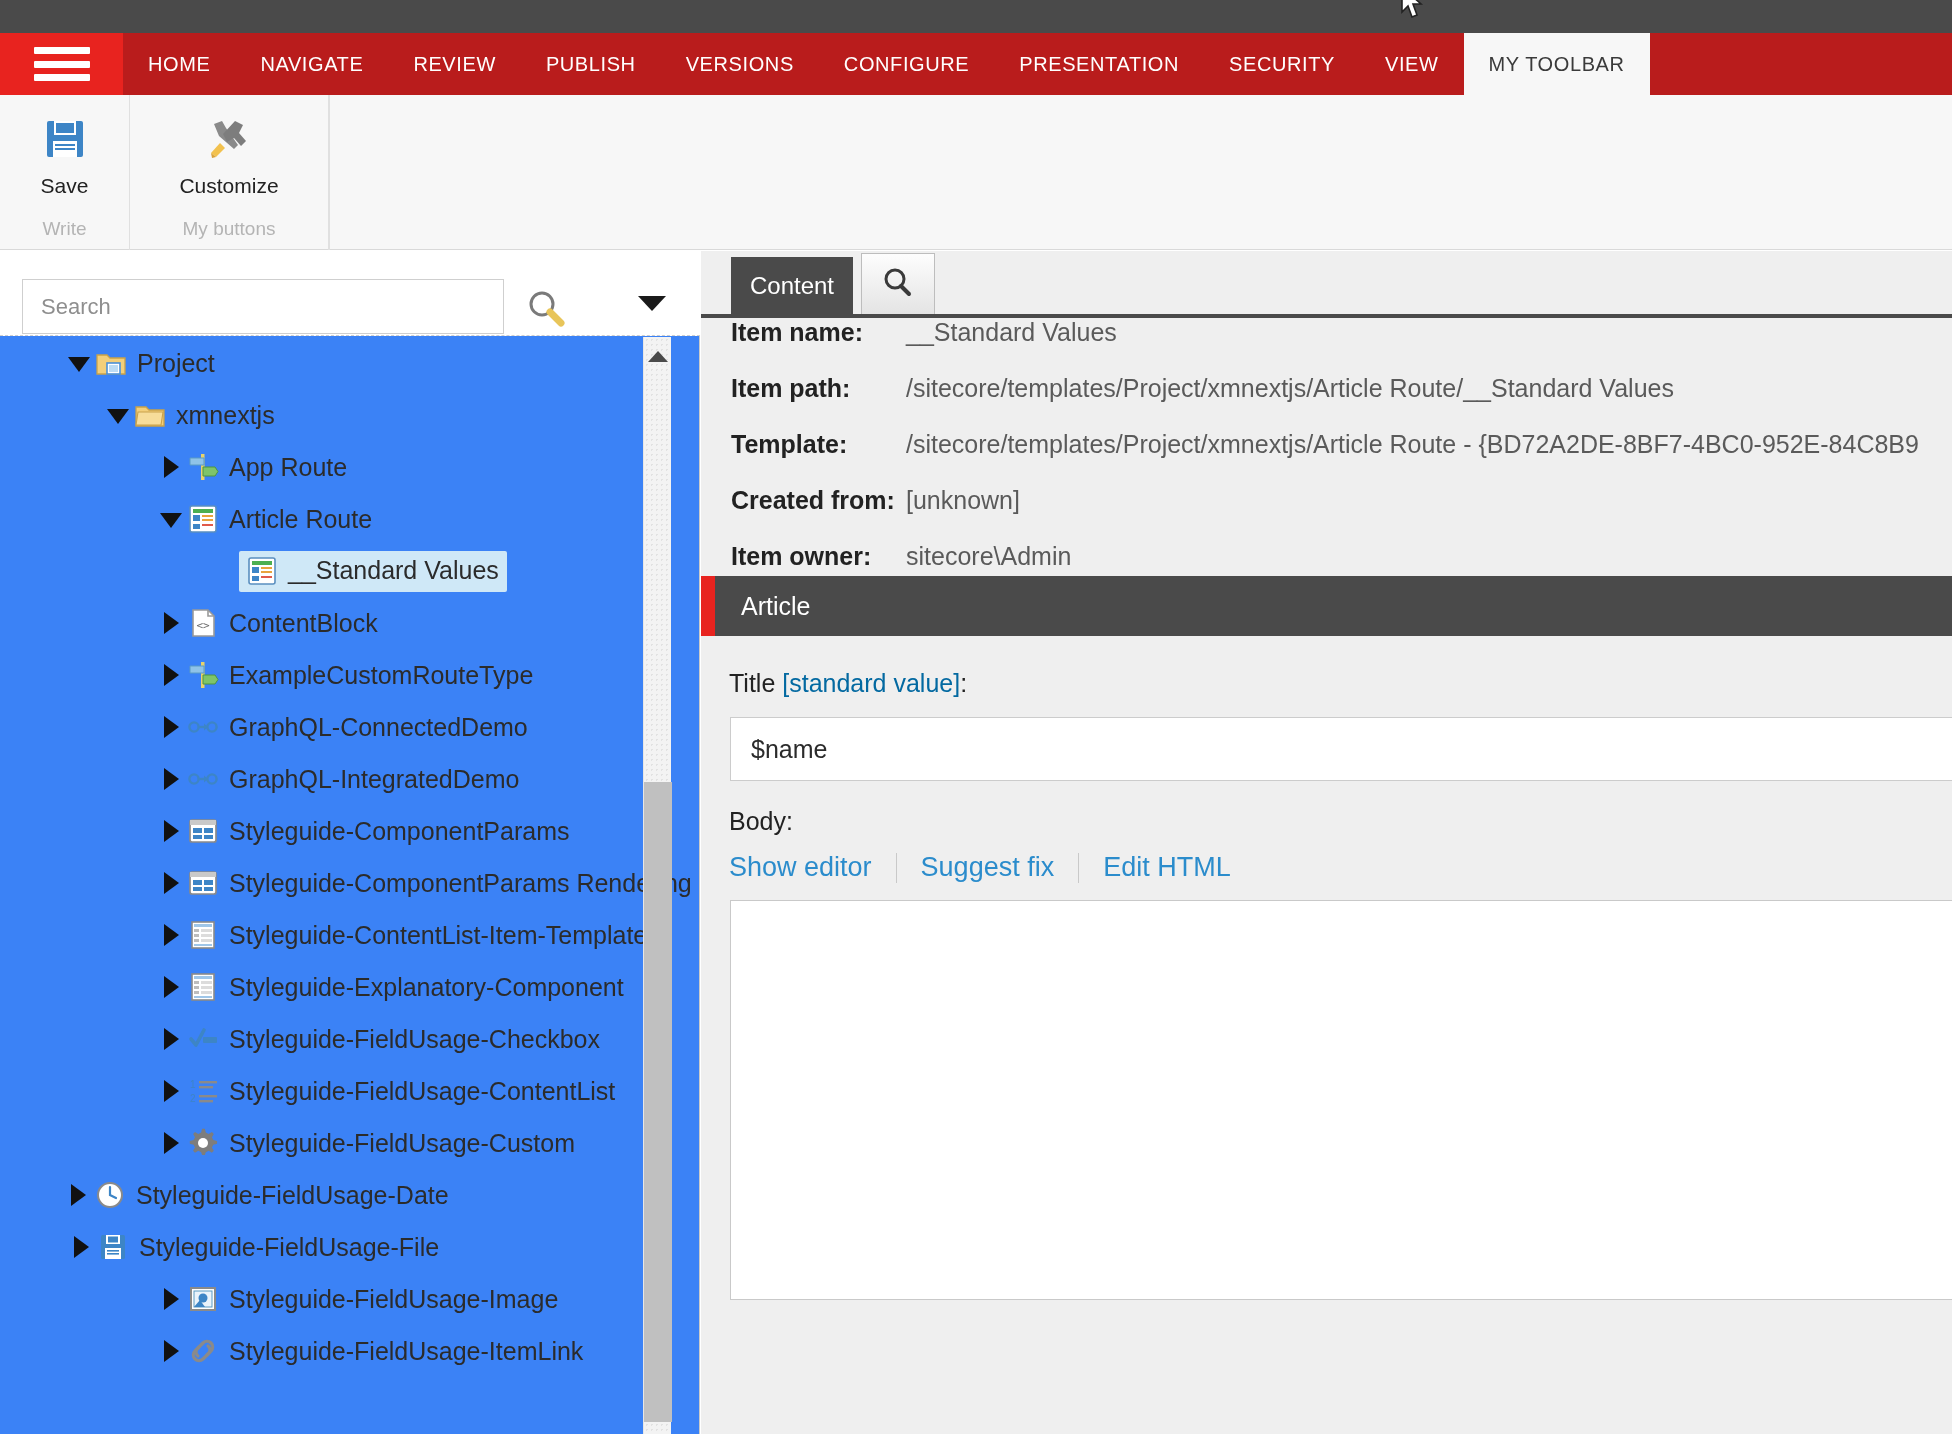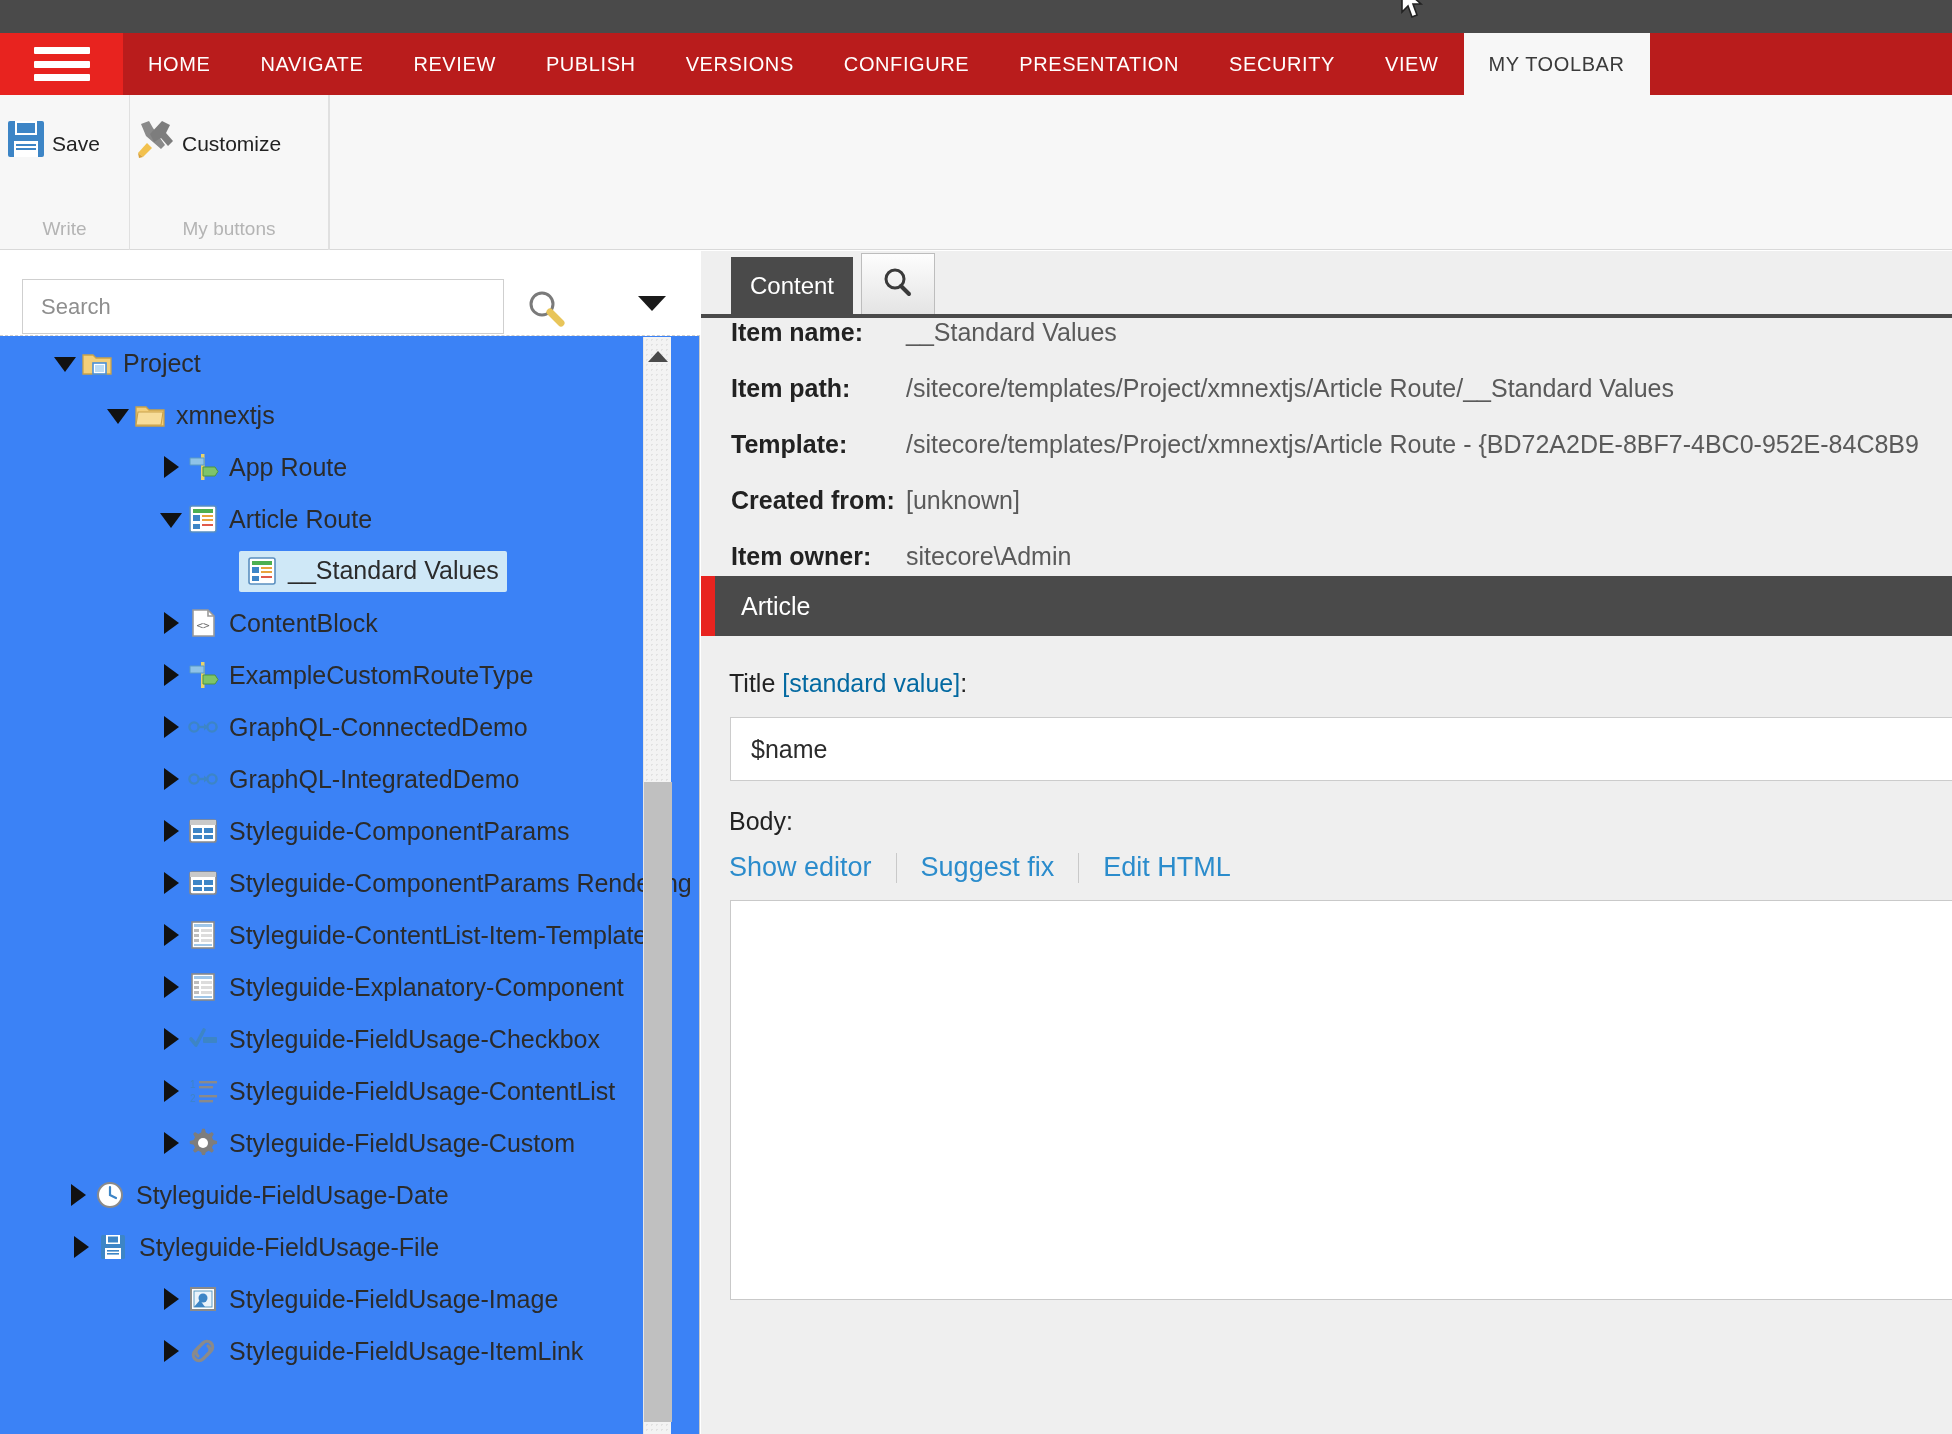--- a/index.html
+++ b/index.html
@@ -54,21 +54,21 @@
   }
   .chunk{
     position:absolute; top:0; height:155px;
     border-right:1px solid #e0e0e0;
     display:flex; flex-direction:column; align-items:center;
   }
   .chunk.c1{ left:0; width:130px; }
   .chunk.c2{ left:130px; width:199px; }
   .chunk.c3{ left:329px; width:0px; border-right:1px solid #e0e0e0;}
   .chunk-btn{
-    margin-top:18px; display:flex; flex-direction:row; align-items:center;
+    margin-top:18px; display:flex; flex-direction:column; align-items:center;
     cursor:pointer; width:100%;
   }
   .chunk-icon{ width:52px; height:52px; display:flex; align-items:center; justify-content:center;}
   .chunk-label{ margin-top:9px; font-size:21px; color:#222; white-space:nowrap;}
   .chunk-footer{
     position:absolute; bottom:10px; left:0; width:100%;
     text-align:center; font-size:19px; color:#b4b4b4; white-space:nowrap;
   }
 
   
@@ -288,21 +288,21 @@
         <svg width="44" height="44" viewBox="0 0 44 44">
           <circle cx="18" cy="17" r="11" fill="none" stroke="#7a7a7a" stroke-width="3"></circle>
           <path d="M26,25 L37,36" stroke="#e8c55a" stroke-width="7" stroke-linecap="round"></path>
         </svg>
       </span>
       <span class="search-caret"></span>
     </div>
 
     <div class="tree-body">
       <div class="tree-list" id="tree-list">
-          <div class="tree-row" style="padding-left: 50px;">
+          <div class="tree-row" style="padding-left: 50px; margin-left: 14px;">
             <span class="tw">
               <i class="open"></i>
             </span>
             <span class="sel">
               <span class="ticon">
                 <svg width="32" height="32" viewBox="0 0 32 32">
                   <path d="M2,8 L12,8 L15,11 L30,11 L30,27 L2,27 Z" fill="#f3cf7a" stroke="#c9a24a" stroke-width="1.3"></path>
                 <rect x="12" y="16" width="13" height="11" fill="#ffffff" stroke="#4a90d9" stroke-width="1.6"></rect>
                 <rect x="14" y="18" width="9" height="7" fill="#bcdcf5"></rect>
                 </svg>

